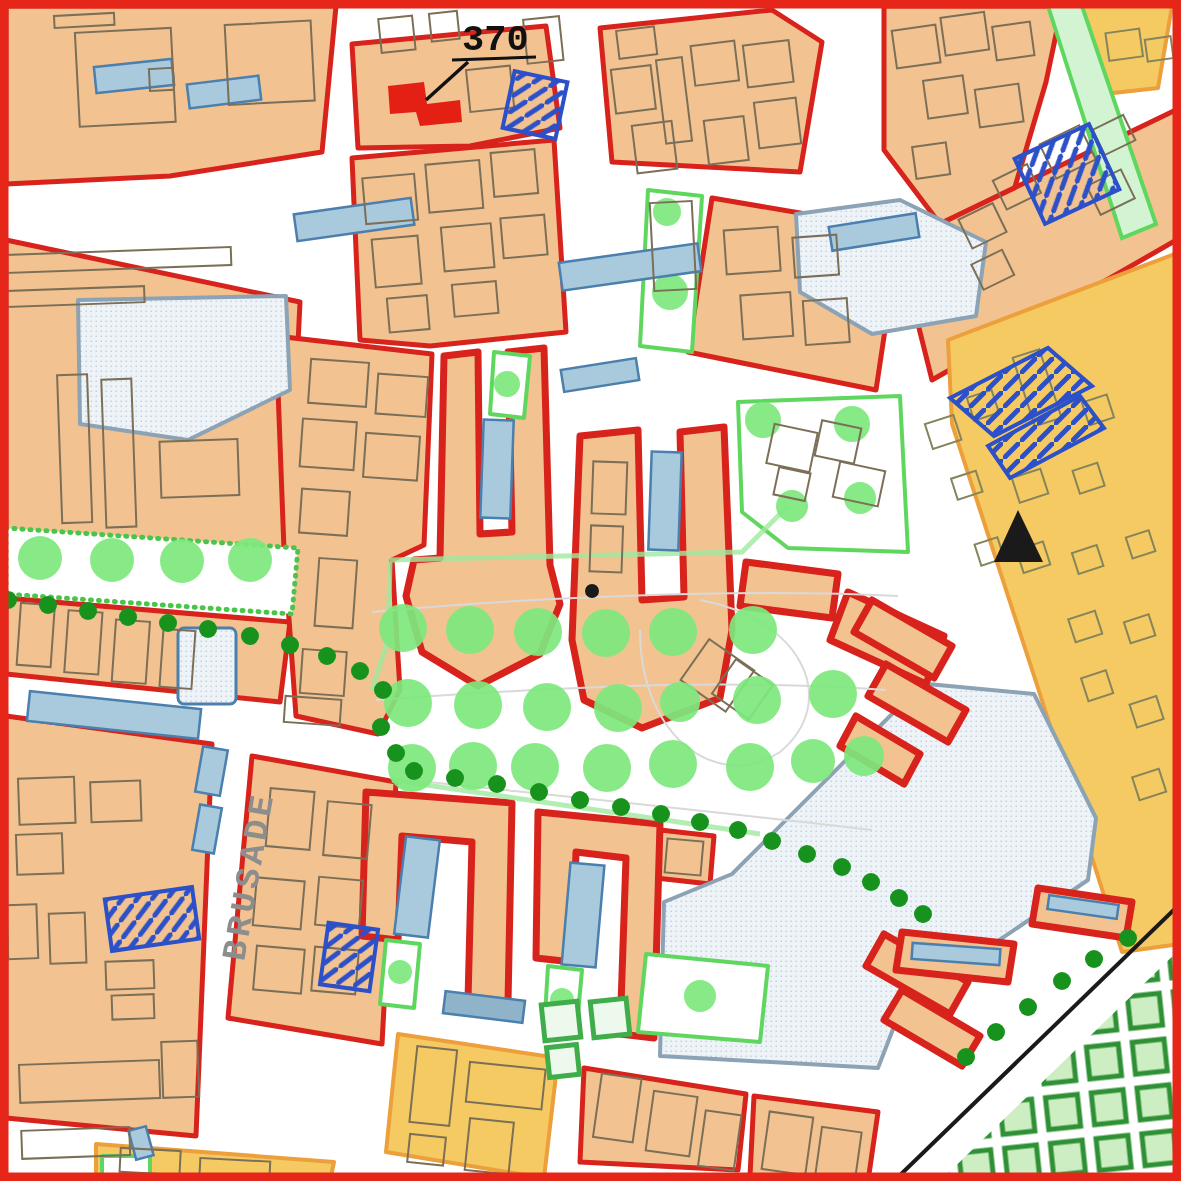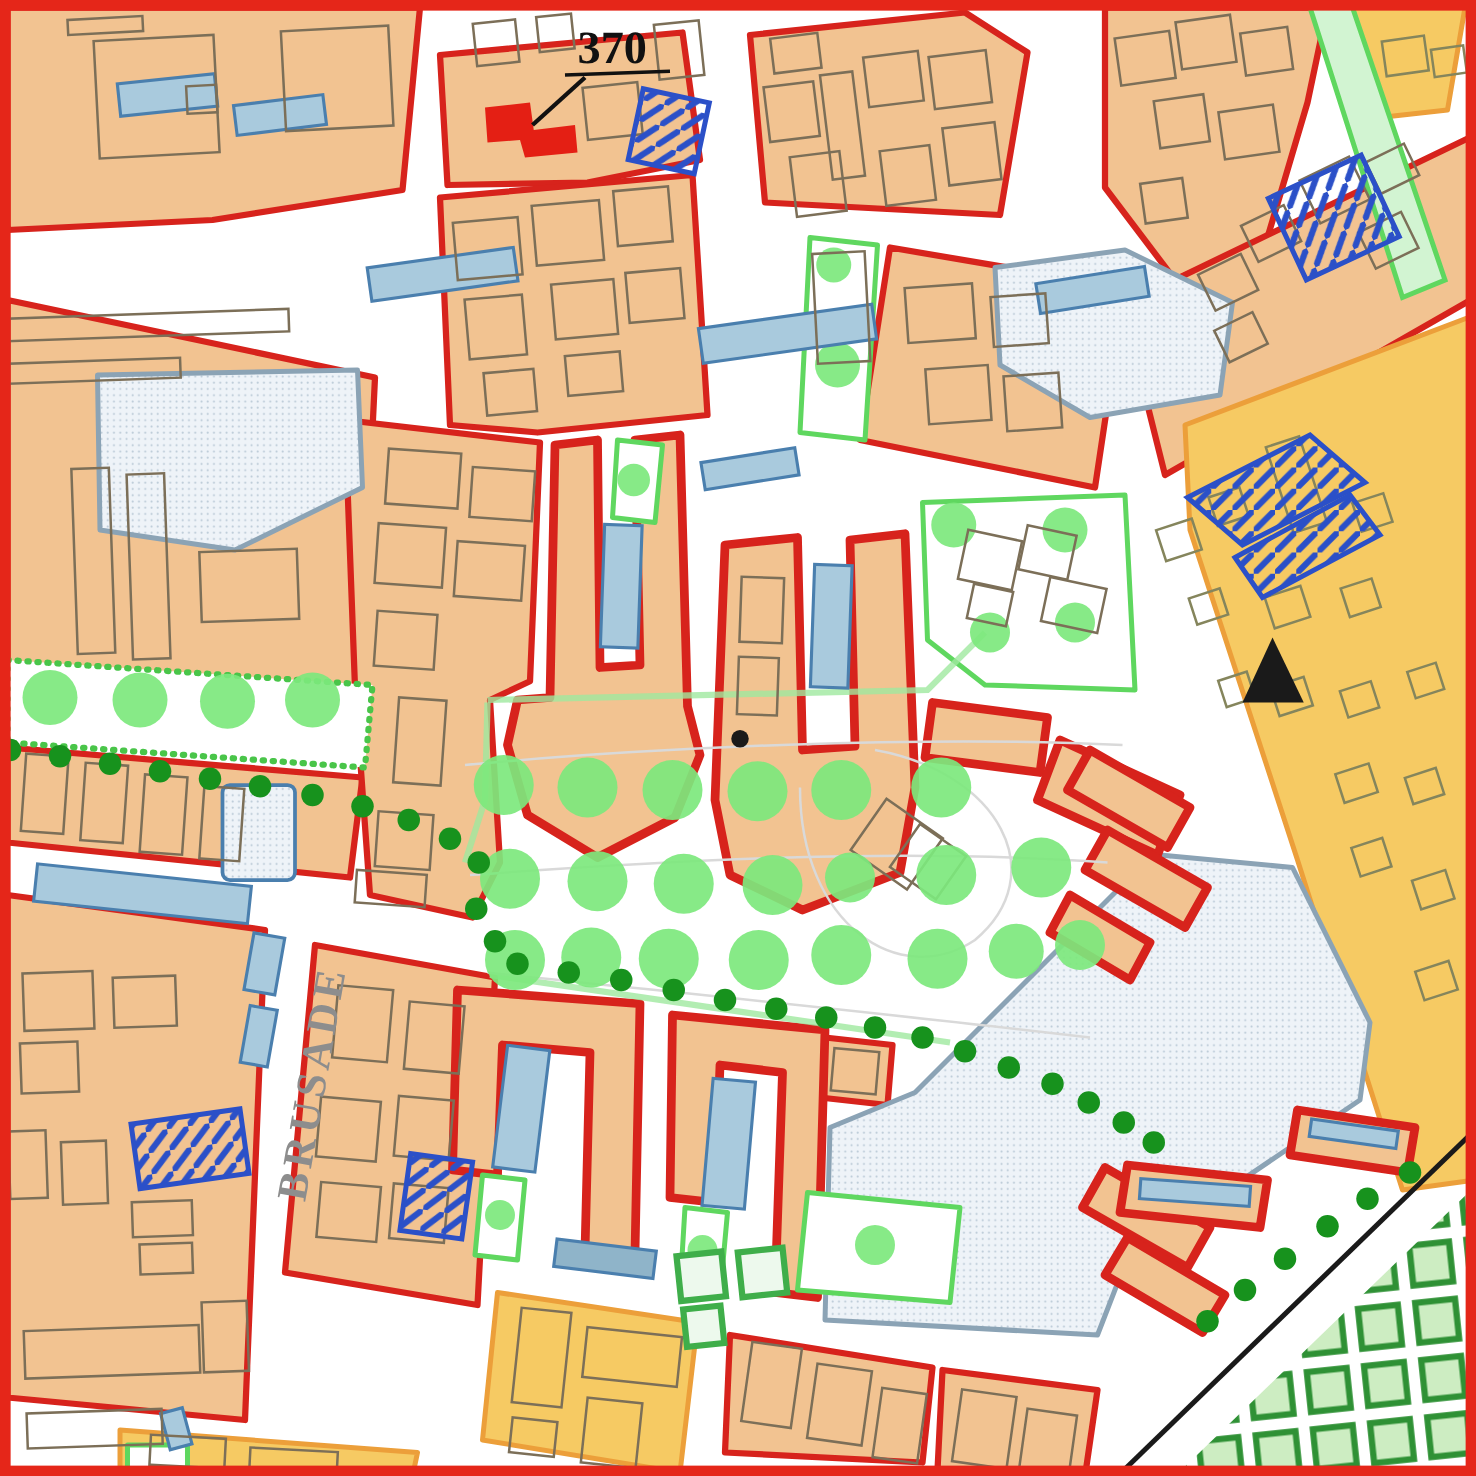--- a/index.html
+++ b/index.html
@@ -1,17 +1,17 @@
 <!DOCTYPE html>
 <html style="--c-frame-red: #e52619; --c-zone-red: #d7231c; --c-block-tan: #f2c391; --c-block-gold: #f6ca63; --c-gold-stroke: #ec9f3a; --c-building-gray: #7c6f58; --c-building-olive: #85855c; --c-tree-green: #7de87d; --c-tree-dark: #17921d; --c-green-edge: #5fd75f; --c-square-fill: #cdedc2; --c-square-stroke: #2f9135; --c-blue-fill: #a9cadd; --c-blue-stroke: #4a7fae; --c-stipple-fill: #eef3f8; --c-stipple-stroke: #8ba3b5; --c-hatch-blue: #2b50c8; --c-label-black: #111111; --c-street-label-gray: #8d8d8d; --c-marker-red: #e41f14; --c-line-black: #1a1a1a;"><head>
 <meta charset="utf-8">
 <style>
   html,body{margin:0;padding:0;background:#ffffff;}
   .stage{position:relative;width:1181px;height:1181px;background:#ffffff;overflow:hidden;
-         font-family:Liberation Serif, serif;}
+         font-family:Liberation Mono, monospace;}
   svg{position:absolute;left:0;top:0;}
   
   .blk   {fill:var(--c-block-tan,#f2c391); stroke:var(--c-zone-red,#d7231c); stroke-width:5; stroke-linejoin:round;}
   .blk2  {fill:var(--c-block-gold,#f6ca63); stroke:var(--c-gold-stroke,#ec9f3a); stroke-width:4; stroke-linejoin:round;}
   .redbld{fill:var(--c-block-tan,#f2c391); stroke:var(--c-zone-red,#d7231c); stroke-width:7; stroke-linejoin:round;}
   .bld   {fill:none; stroke:var(--c-building-gray,#7c6f58); stroke-width:2;}
   .bldy  {fill:none; stroke:var(--c-building-olive,#85855c); stroke-width:2;}
   .pool  {fill:var(--c-blue-fill,#a9cadd); stroke:var(--c-blue-stroke,#4a7fae); stroke-width:2.5;}
   .poold {fill:#8fb4c9; stroke:var(--c-blue-stroke,#4a7fae); stroke-width:2.5;}
   .stip  {fill:url(#stipple); stroke:var(--c-stipple-stroke,#8ba3b5); stroke-width:4; stroke-linejoin:round;}

